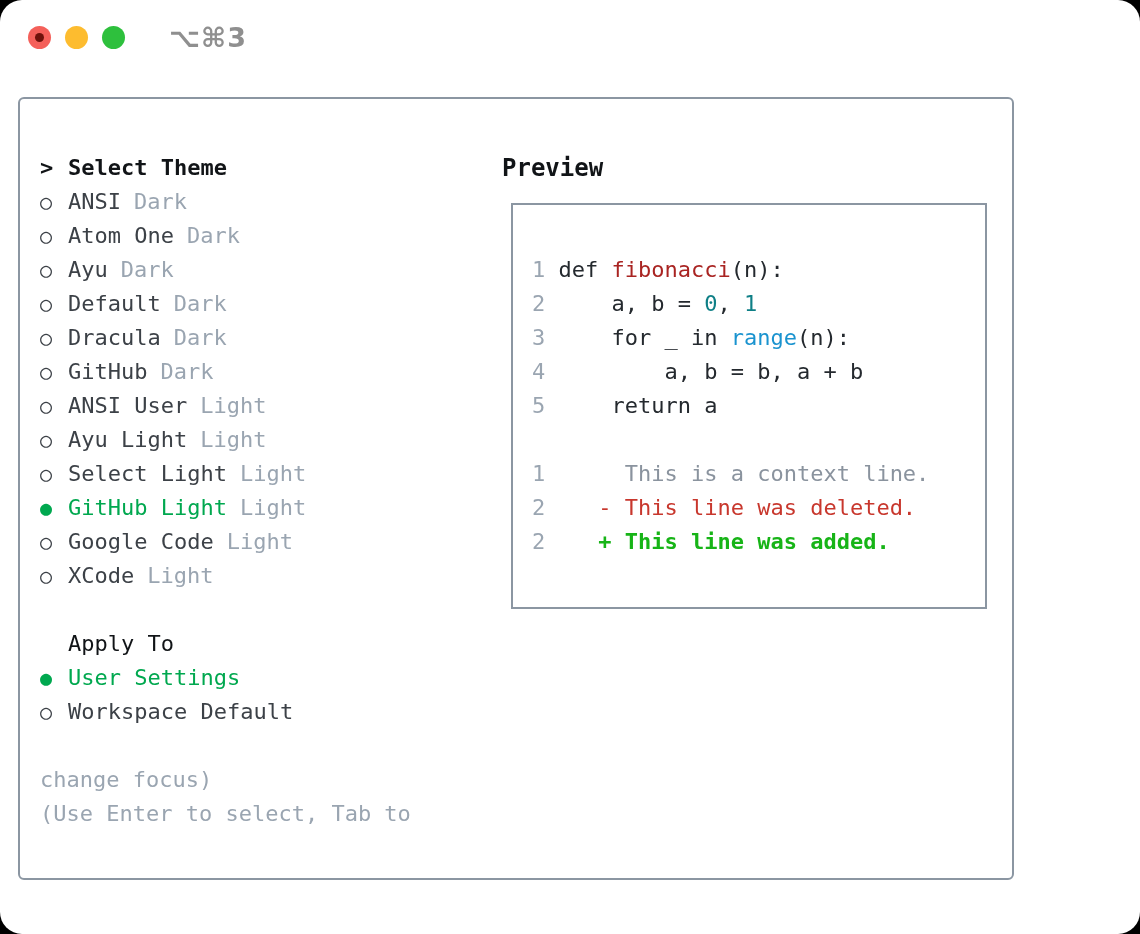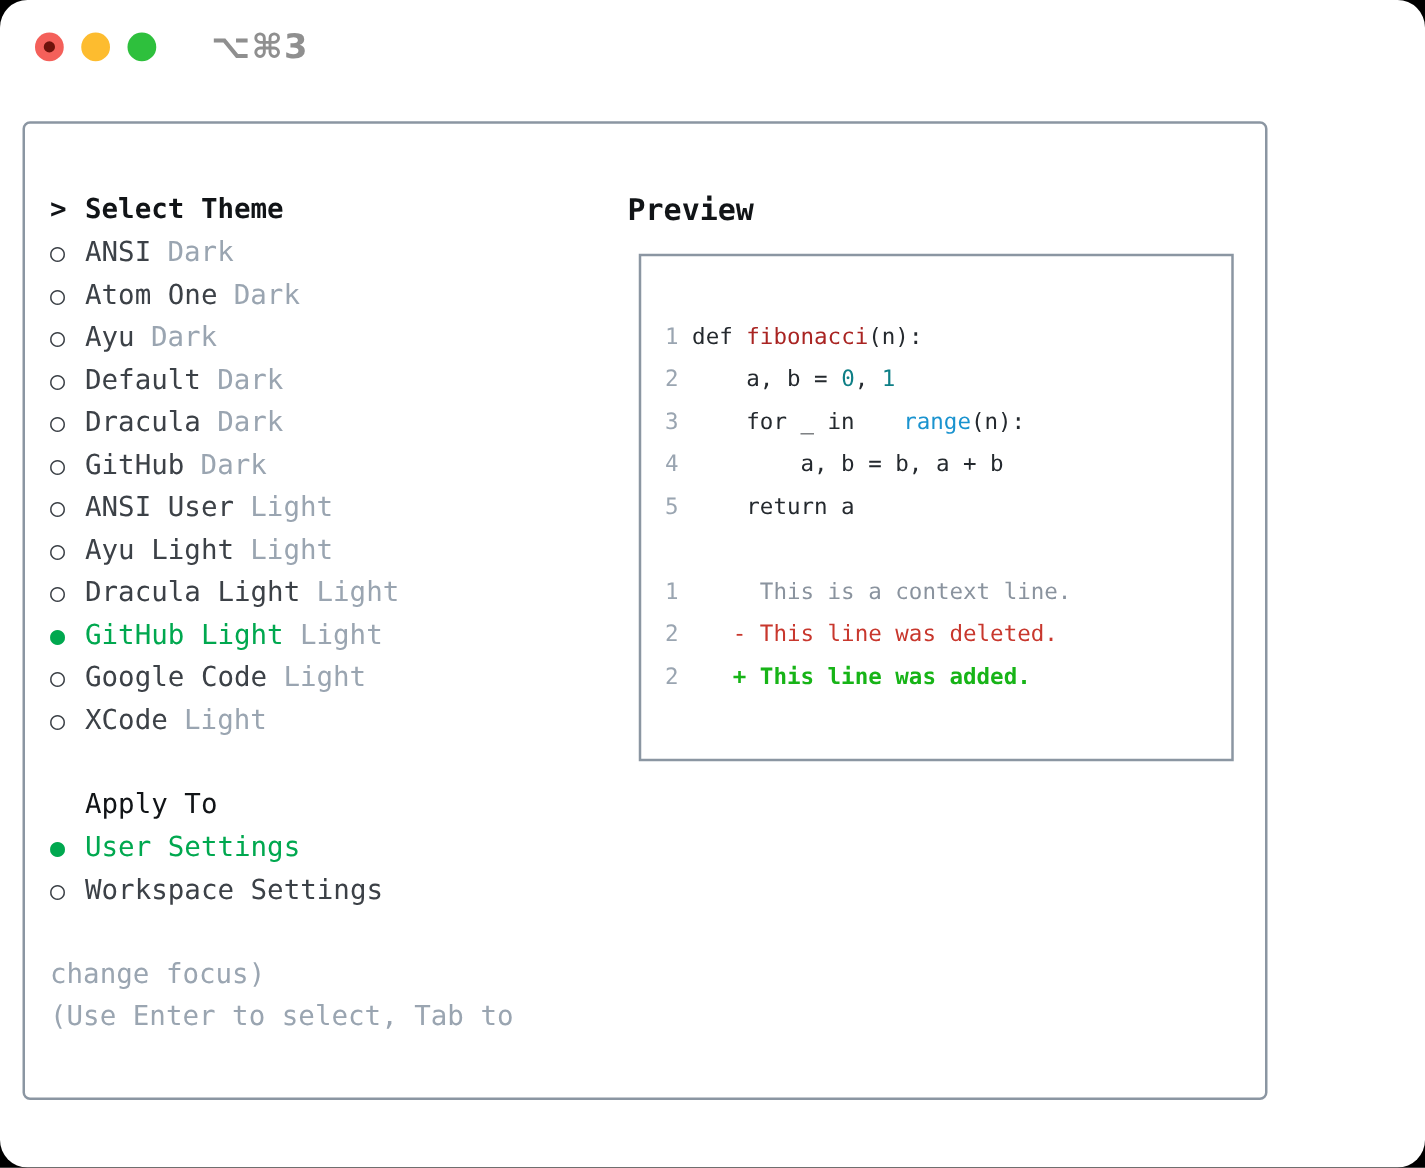--- a/index.html
+++ b/index.html
@@ -29,26 +29,26 @@
   .tname{color:var(--item);}
   .ttag{color:var(--muted);margin-left:13px;}
   .selected .bullet,.selected .tname{color:var(--accent);}
   .spacer{height:34px;}
   .hint{color:var(--muted);height:34px;line-height:34px;white-space:pre;}
 
   
   .preview-heading{position:absolute;left:482px;top:52px;font-size:24px;line-height:34px;font-weight:bold;color:var(--heading);}
   .preview-box{position:absolute;left:491px;top:104px;width:476px;height:406px;box-sizing:border-box;
                border:2px solid var(--border);background:#fff;padding:48px 0 0 19px;overflow:hidden;}
-  .code-line{height:34px;line-height:34px;font-size:18px;white-space:pre;}
+  .code-line{height:34px;line-height:34px;font-size:22px;white-space:pre;}
   .ln{color:var(--muted);}
   .c-code{color:var(--code);}
   .c-function{color:var(--function);}
   .c-number{color:var(--number);}
-  .c-builtin{color:var(--builtin);margin-left:28px;}
+  .c-builtin{color:var(--builtin);}
   .c-context{color:var(--context);}
   .c-deleted{color:var(--deleted);}
   .c-added{color:var(--added);font-weight:bold;}
 </style>
 </head>
 <body>
 
 <div class="window">
 
   <div class="titlebar">
@@ -68,35 +68,35 @@
 
       <div id="themes">
           <div class="row"><span class="bullet">○</span><span class="tname">ANSI</span><span class="ttag">Dark</span></div>
           <div class="row"><span class="bullet">○</span><span class="tname">Atom One</span><span class="ttag">Dark</span></div>
           <div class="row"><span class="bullet">○</span><span class="tname">Ayu</span><span class="ttag">Dark</span></div>
           <div class="row"><span class="bullet">○</span><span class="tname">Default</span><span class="ttag">Dark</span></div>
           <div class="row"><span class="bullet">○</span><span class="tname">Dracula</span><span class="ttag">Dark</span></div>
           <div class="row"><span class="bullet">○</span><span class="tname">GitHub</span><span class="ttag">Dark</span></div>
           <div class="row"><span class="bullet">○</span><span class="tname">ANSI User</span><span class="ttag">Light</span></div>
           <div class="row"><span class="bullet">○</span><span class="tname">Ayu Light</span><span class="ttag">Light</span></div>
-          <div class="row"><span class="bullet">○</span><span class="tname">Dracula Light</span><span class="ttag">Light</span></div>
+          <div class="row"><span class="bullet">○</span><span class="tname">Select Light</span><span class="ttag">Light</span></div>
           <div class="row selected"><span class="bullet">●</span><span class="tname">GitHub Light</span><span class="ttag">Light</span></div>
           <div class="row"><span class="bullet">○</span><span class="tname">Google Code</span><span class="ttag">Light</span></div>
           <div class="row"><span class="bullet">○</span><span class="tname">XCode</span><span class="ttag">Light</span></div>
         </div>
 
       <div class="spacer"></div>
 
       <div class="row">
         <span class="bullet"></span><span class="hdr2">Apply To</span>
       </div>
 
       <div id="apply">
           <div class="row selected"><span class="bullet">●</span><span class="tname">User Settings</span></div>
-          <div class="row"><span class="bullet">○</span><span class="tname">Workspace Settings</span></div>
+          <div class="row"><span class="bullet">○</span><span class="tname">Workspace Default</span></div>
         </div>
 
       <div class="spacer"></div>
 
       <div class="hint">change focus)</div>
       <div class="hint">(Use Enter to select, Tab to</div>
     </div>
 
     <div class="preview-heading">Preview</div>
 

